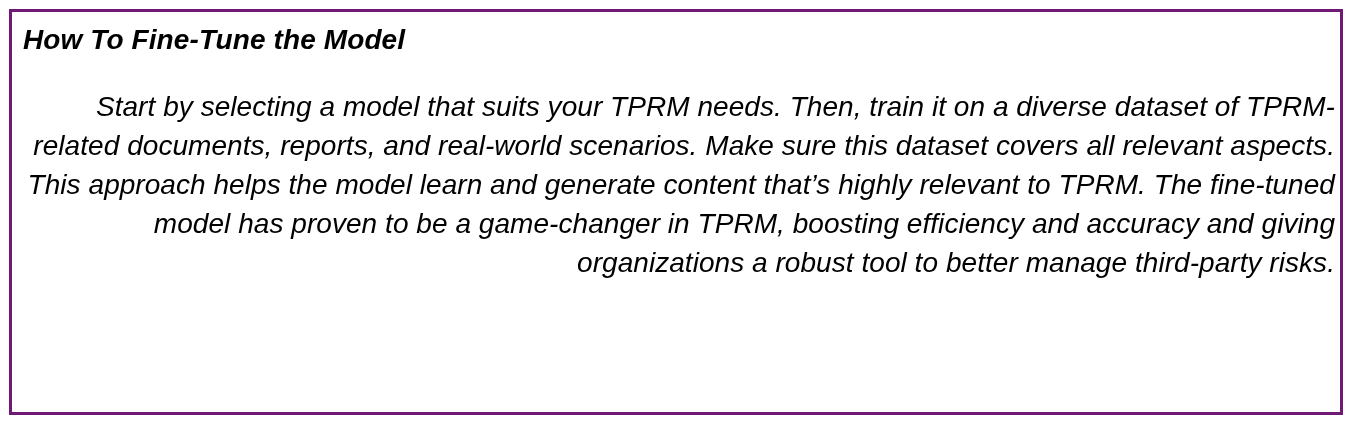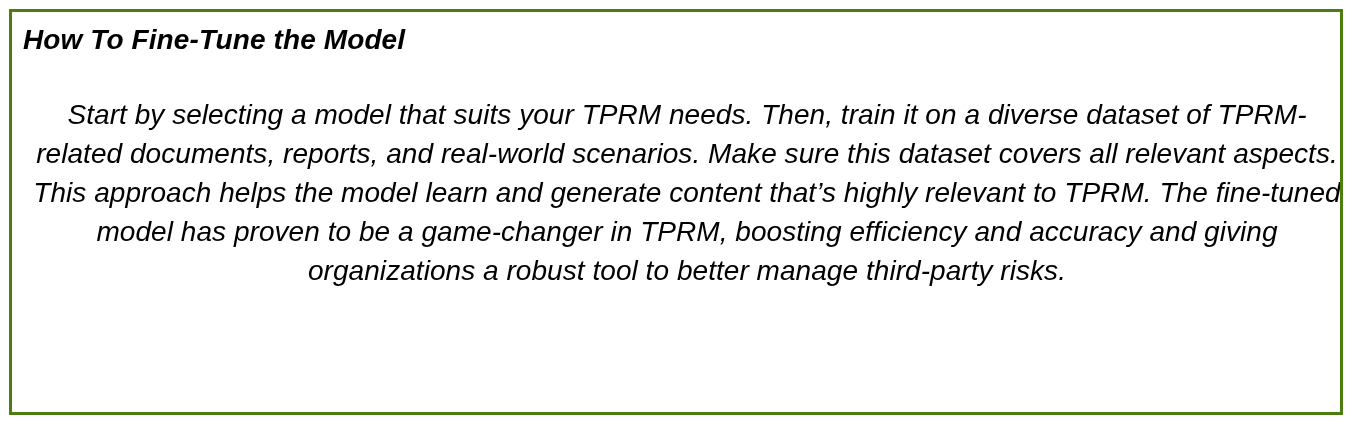--- a/index.html
+++ b/index.html
@@ -13,21 +13,21 @@
     font-family: "Liberation Sans", sans-serif;
     -webkit-font-smoothing: antialiased;
   }
   .callout-box {
     position: absolute;
     left: 9px;
     top: 9px;
     width: 1334px;
     height: 406px;
     box-sizing: border-box;
-    border: 3px solid #4d7c0f;
+    border: 3px solid #701a75;
     background: #ffffff;
     overflow: hidden;
   }
   .callout-inner {
     position: absolute;
     left: 11px;
     top: 10px;
     right: 6px;
     bottom: 0;
   }
@@ -47,24 +47,24 @@
     height: 29px;
   }
   .callout-body {
     font-family: "Liberation Sans", sans-serif;
     font-size: 28px;
     font-weight: normal;
     font-style: italic;
     color: #000000;
     line-height: 39px;
     letter-spacing: 0.05px;
-    margin: 8px;
+    margin: 0;
     padding: 0;
     width: 1312px;
-    text-align: center;
+    text-align: right;
   }
 </style>
 </head>
 <body>
 
 <div class="callout-box">
   <div class="callout-inner">
     <h1 class="callout-title">How To Fine-Tune the Model</h1>
     <div class="callout-spacer"></div>
     <p class="callout-body">Start by selecting a model that suits your TPRM needs. Then, train it on a diverse dataset of TPRM-related documents, reports, and real-world scenarios. Make sure this dataset covers all relevant aspects. This approach helps the model learn and generate content that’s highly relevant to TPRM. The fine-tuned model has proven to be a game-changer in TPRM, boosting efficiency and accuracy and giving organizations a robust tool to better manage third-party risks.</p>

